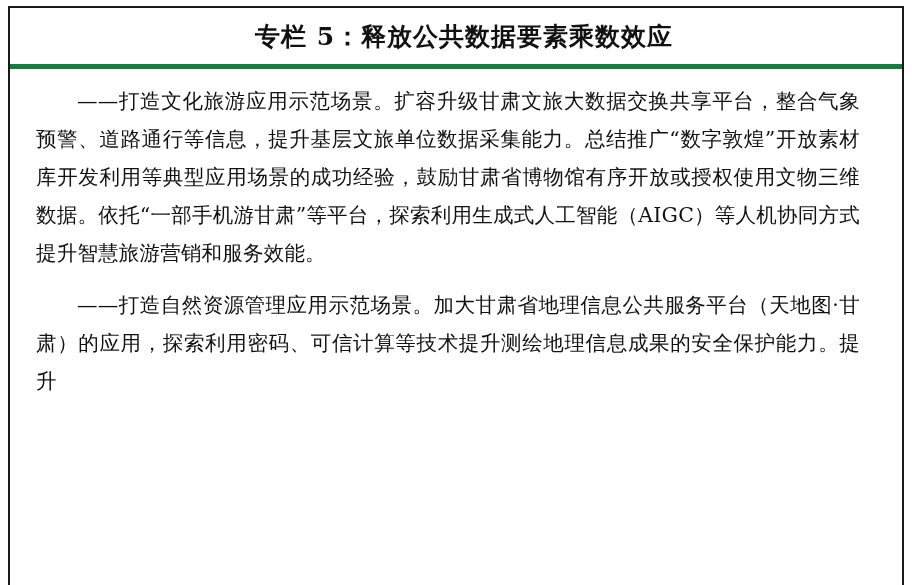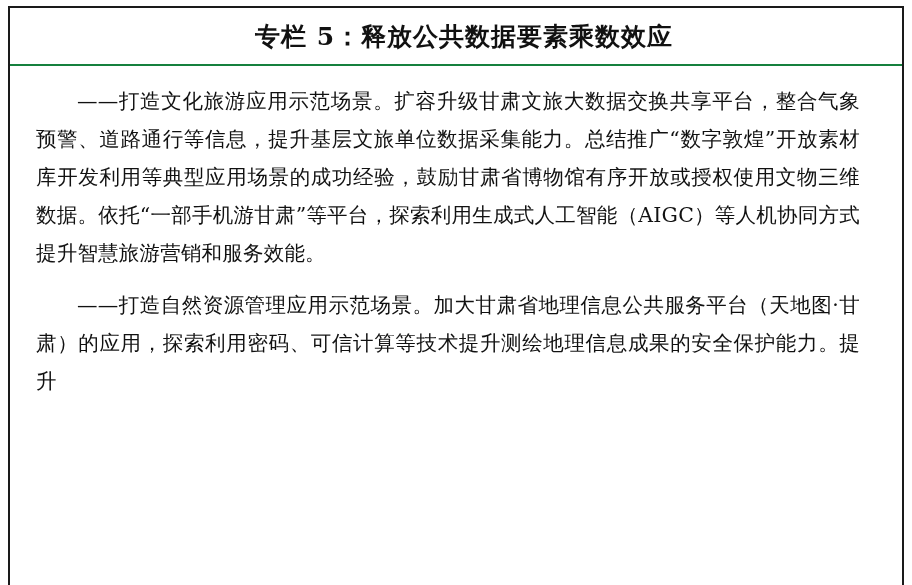--- a/index.html
+++ b/index.html
@@ -33,21 +33,21 @@
     border-top: 2px solid #1a1a1a;
     border-bottom: none;
   }
   .title-wrap {
     position: absolute;
     left: 0;
     top: 0;
     width: 100%;
     box-sizing: border-box;
     padding: 14px 0 12px 16px;
-    border-bottom: 2px solid #15803d;
+    border-bottom: 5px solid #15803d;
     text-align: center;
   }
   .title {
     font-family: "DejaVu Serif", "Liberation Serif", serif;
     font-size: 25px;
     font-weight: bold;
     letter-spacing: 1px;
     color: #111111;
     line-height: 1.2;
     white-space: nowrap;

